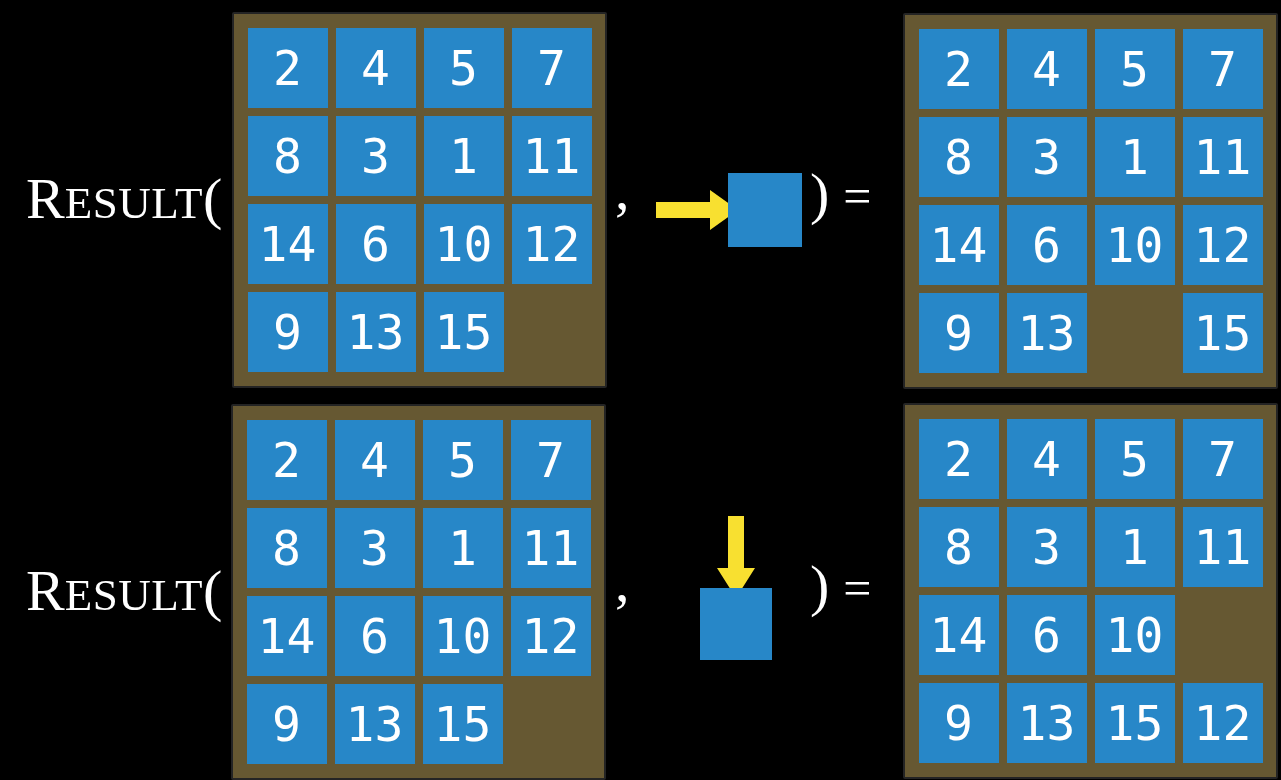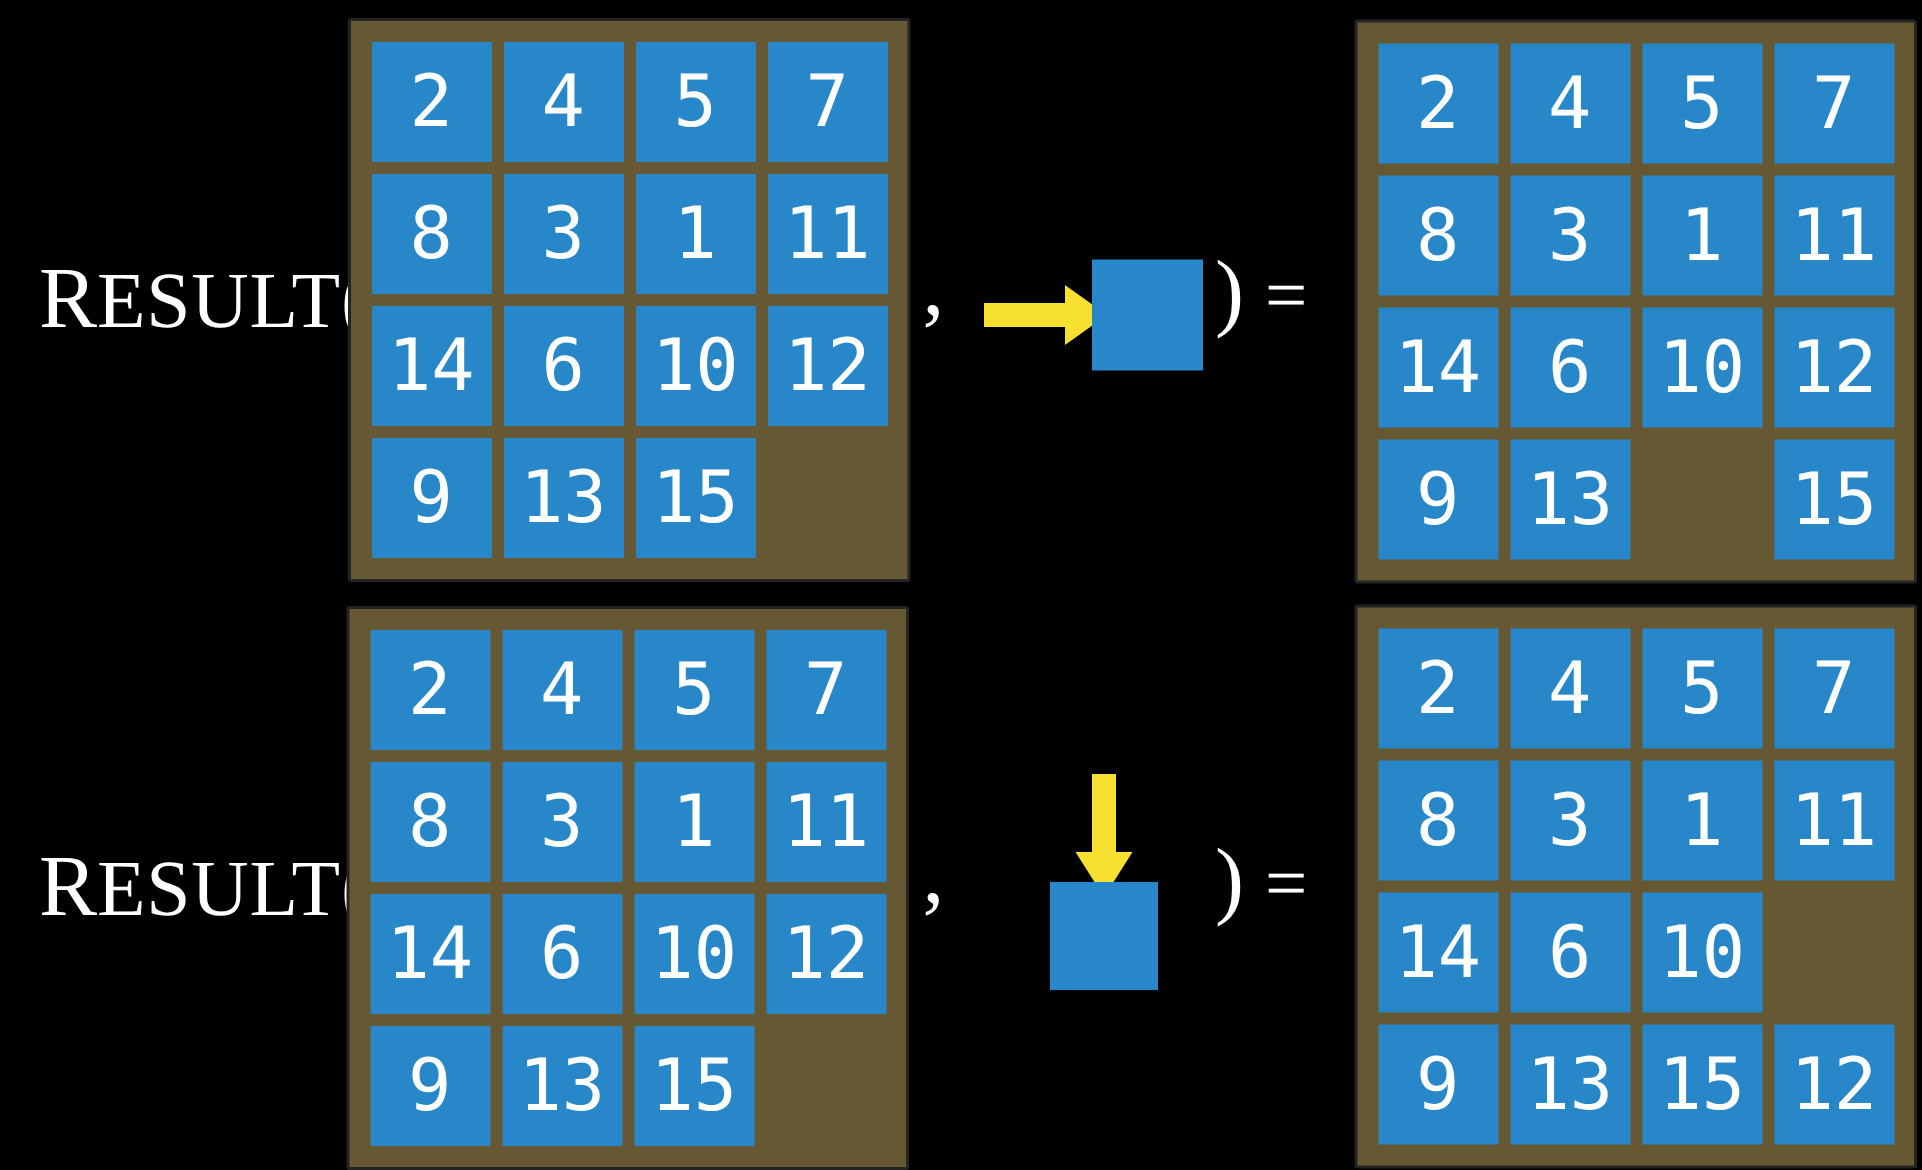--- a/index.html
+++ b/index.html
@@ -21,21 +21,21 @@
   }
 
   
   .fn-label {
     position: absolute;
     white-space: nowrap;
     color: var(--text-white);
     line-height: 1;
   }
   .fn-label .initial { font-size: 58px; }
-  .fn-label .sc { font-size: 53px; letter-spacing: 0.5px; }
+  .fn-label .sc { font-size: 45px; letter-spacing: 0.5px; }
   .fn-label .paren { font-size: 58px; }
   #label1 { left: 26px; top: 170px; }
   #label2 { left: 26px; top: 562px; }
 
   
   .puzzle-frame {
     position: absolute;
     width: 375px;
     height: 376px;
     background: var(--frame-brown);

